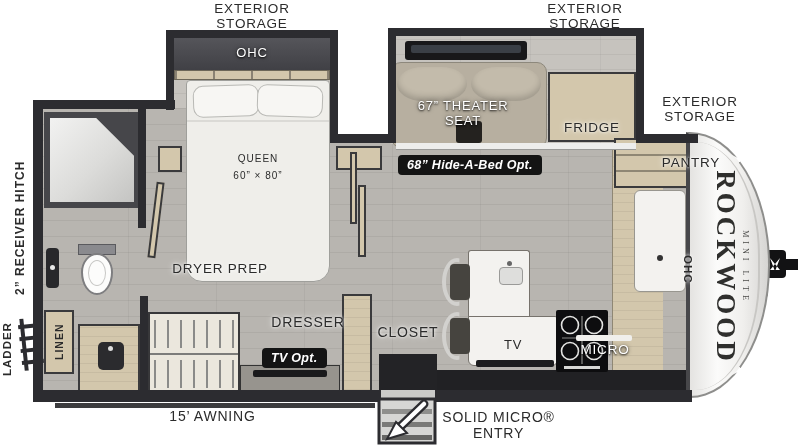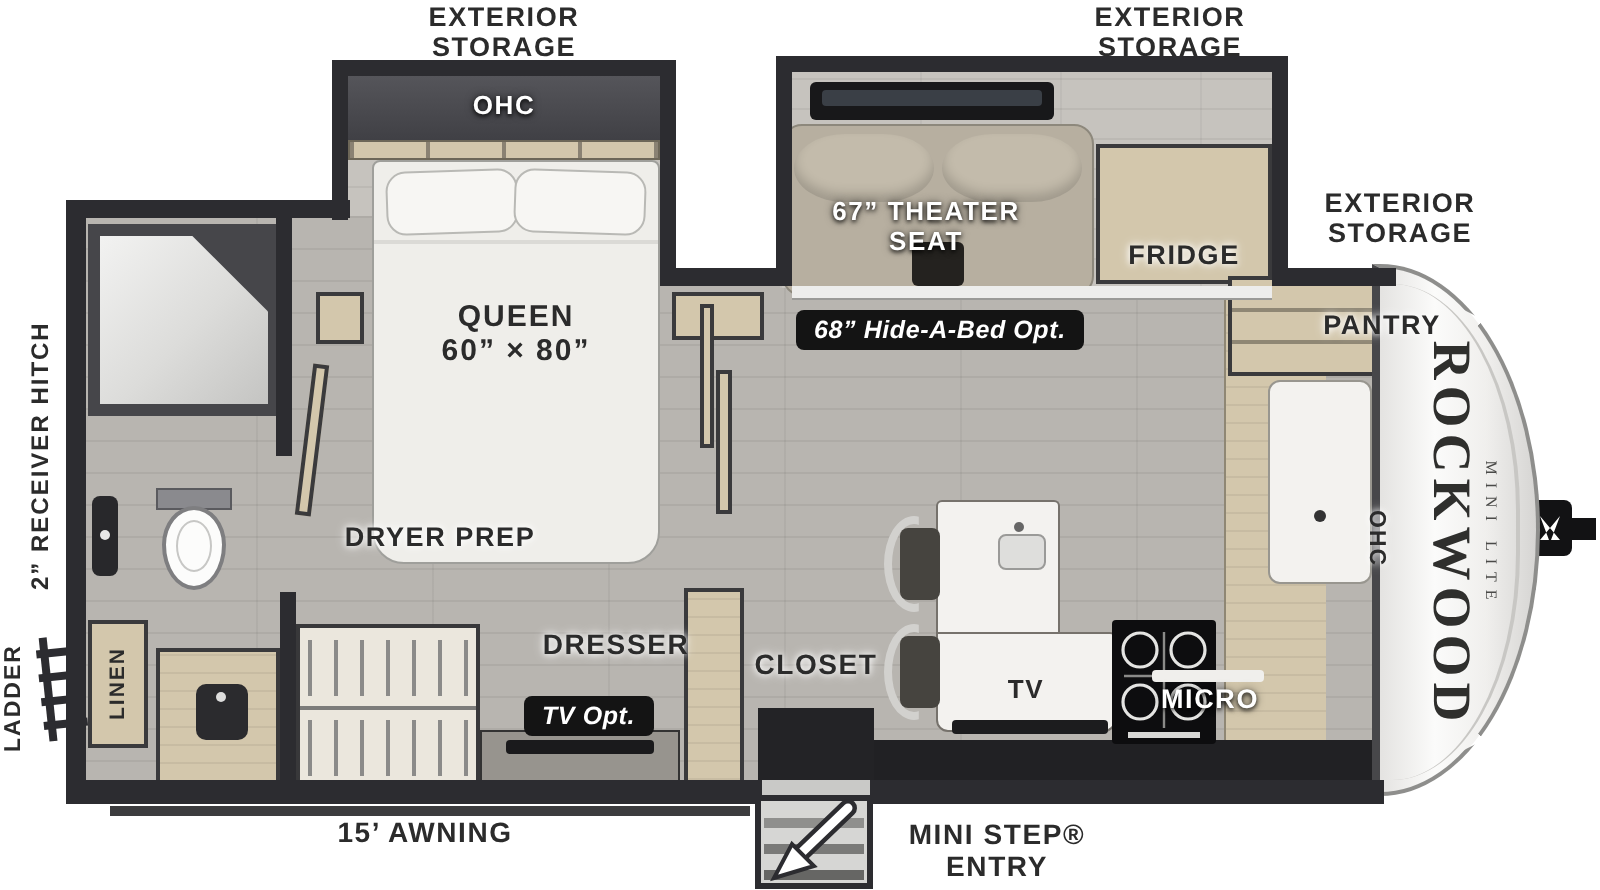--- a/index.html
+++ b/index.html
@@ -1,20 +1,20 @@
 <!DOCTYPE html>
 <html style="--wall: #2c2c30; --floor: #b8b5b0; --slide-floor: #c6c3be; --cabinet: #d3c7ac; --seat: #b7afa0; --counter-dark: #212124; --badge-bg: #141414; --badge-text: #ffffff; --label: #2b2b2b; --appliance-white: #f3f2ef;"><head>
 <meta charset="utf-8">
 <style>
   html,body{margin:0;padding:0;background:#fff;}
   .stage{position:relative;width:800px;height:445px;background:#fff;overflow:hidden;
          font-family:"Liberation Sans","DejaVu Sans",sans-serif;}
   .abs{position:absolute;}
   
-  .lb{position:absolute;font-weight:bold;color:var(--label,#2b2b2b);text-align:center;
+  .lb{position:absolute;font-weight:normal;color:var(--label,#2b2b2b);text-align:center;
       line-height:1.12;letter-spacing:.8px;}
   .lb div{white-space:nowrap;}
   .halo{text-shadow:0 0 3px #fff,0 0 6px rgba(255,255,255,.9);}
   .lb-w{color:#fff;text-shadow:0 1px 2px rgba(0,0,0,.85),0 0 4px rgba(0,0,0,.55);}
   .vlab{position:absolute;font-weight:bold;color:var(--label,#2b2b2b);
         writing-mode:vertical-rl;transform:rotate(180deg);text-align:center;
         letter-spacing:1px;display:flex;align-items:center;justify-content:center;}
   .vlab-r{position:absolute;font-weight:bold;color:var(--label,#2b2b2b);
         writing-mode:vertical-rl;text-align:center;letter-spacing:1px;
         display:flex;align-items:center;justify-content:center;}
@@ -93,21 +93,21 @@
 
   <div class="abs" style="left:174px;top:38px;width:156px;height:32px;background:linear-gradient(#55555a,#404045);z-index:8;"></div>
   <div class="abs" style="left:174px;top:70px;width:156px;height:10px;z-index:8;
        background:repeating-linear-gradient(90deg,#8a8273 0 2px,var(--cabinet,#d3c7ac) 2px 38px);border:1px solid #6d6758;box-sizing:border-box;"></div>
   <div class="lb lb-w" style="left:174px;top:46px;width:156px;font-size:13px;z-index:20;">OHC</div>
 
   <div class="abs" style="left:186px;top:80px;width:144px;height:202px;background:#efeeea;border:1px solid #9f9f9b;border-radius:4px 4px 16px 16px;box-sizing:border-box;z-index:9;"></div>
   <div class="abs" style="left:193px;top:85px;width:64px;height:30px;background:#f7f6f3;border:1px solid #b9b9b5;border-radius:10px;transform:rotate(-2deg);z-index:10;"></div>
   <div class="abs" style="left:257px;top:85px;width:64px;height:30px;background:#f7f6f3;border:1px solid #b9b9b5;border-radius:10px;transform:rotate(2deg);z-index:10;"></div>
   <div class="abs" style="left:187px;top:120px;width:142px;height:2px;background:#dbdad6;z-index:10;"></div>
-  <div class="lb" style="left:188px;top:150px;width:140px;font-size:15px;line-height:17px;letter-spacing:1px;z-index:20;">
+  <div class="lb" style="left:188px;top:150px;width:140px;font-size:10px;line-height:17px;letter-spacing:1px;z-index:20;">
     <div>QUEEN</div>
     <div>60” × 80”</div>
   </div>
   <div class="cab" style="left:158px;top:146px;width:24px;height:26px;"></div>
   <div class="cab" style="left:336px;top:146px;width:46px;height:24px;"></div>
   <div class="cab" style="left:358px;top:185px;width:8px;height:72px;"></div>
   <div class="cab" style="left:350px;top:152px;width:7px;height:72px;"></div>
 
   <div class="abs" style="left:148px;top:312px;width:92px;height:81px;background:#ebe7dd;border:2px solid #38383a;box-sizing:border-box;z-index:9;">
     <div class="abs" style="left:4px;top:6px;width:80px;height:28px;background:repeating-linear-gradient(90deg,#8b8b89 0 2px,transparent 2px 13px);"></div>
@@ -210,21 +210,21 @@
   <svg class="abs" style="left:377px;top:397px;z-index:16;" width="60" height="48" viewBox="0 0 60 48">
     <rect x="2" y="2" width="56" height="44" fill="#d6d6d4" stroke="#2c2c30" stroke-width="3"></rect>
     <rect x="5" y="12" width="50" height="5" fill="#8f8f8d"></rect>
     <rect x="5" y="25" width="50" height="5" fill="#7a7a78"></rect>
     <rect x="5" y="38" width="50" height="5" fill="#666664"></rect>
     <path d="M47 7 L22 31" stroke="#2c2c30" stroke-width="9" stroke-linecap="round"></path>
     <path d="M47 7 L22 31" stroke="#ffffff" stroke-width="4.5" stroke-linecap="round"></path>
     <polygon points="10,42 30,36 19,25" fill="#ffffff" stroke="#2c2c30" stroke-width="2"></polygon>
   </svg>
   <div class="lb" style="left:436px;top:410px;width:125px;font-size:14px;line-height:15.5px;">
-    <div>MINI STEP®</div>
+    <div>SOLID MICRO®</div>
     <div>ENTRY</div>
   </div>
 
   <div class="abs" style="left:742px;top:236px;width:26px;height:68px;background:#121214;border-radius:12px;z-index:12;"></div>
   <div class="abs" style="left:764px;top:250px;width:22px;height:28px;background:#121214;border-radius:4px;z-index:12;">
     <div class="abs" style="left:6px;top:8px;width:10px;height:12px;background:#fff;clip-path:polygon(0 0,100% 100%,55% 100%,100% 0,0 100%,45% 100%);"></div>
   </div>
   <div class="abs" style="left:784px;top:259px;width:14px;height:11px;background:#121214;z-index:12;"></div>
 
   <div class="abs" style="left:686px;top:132px;width:84px;height:266px;z-index:13;

